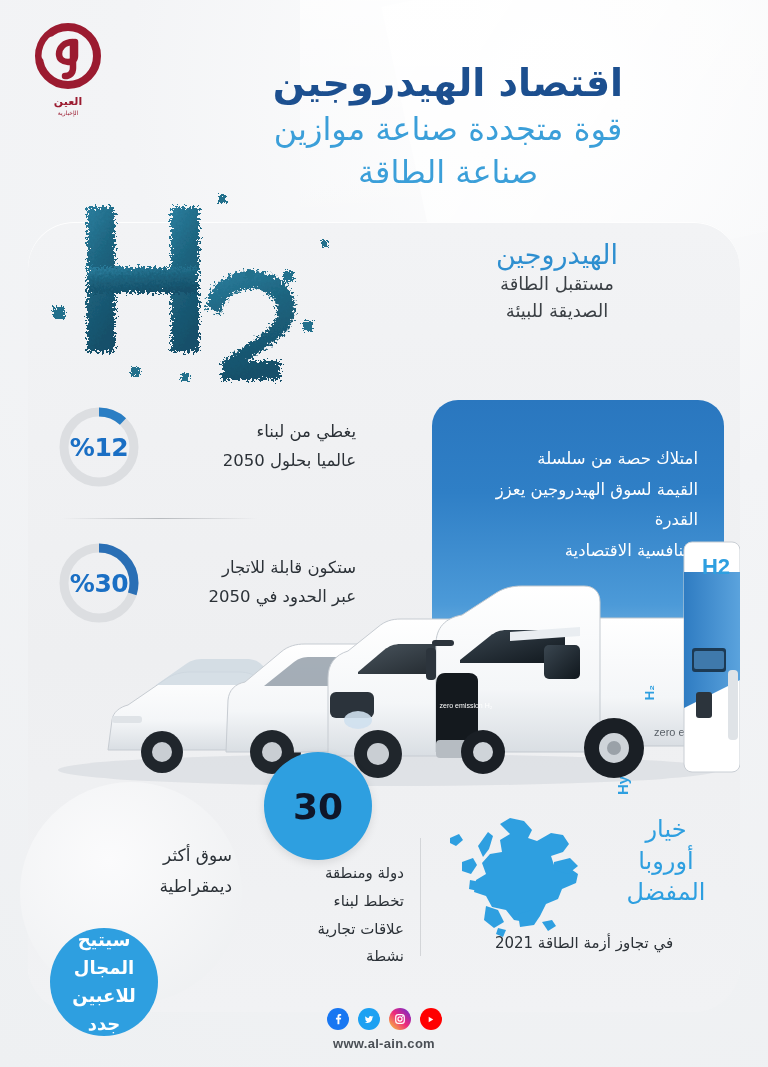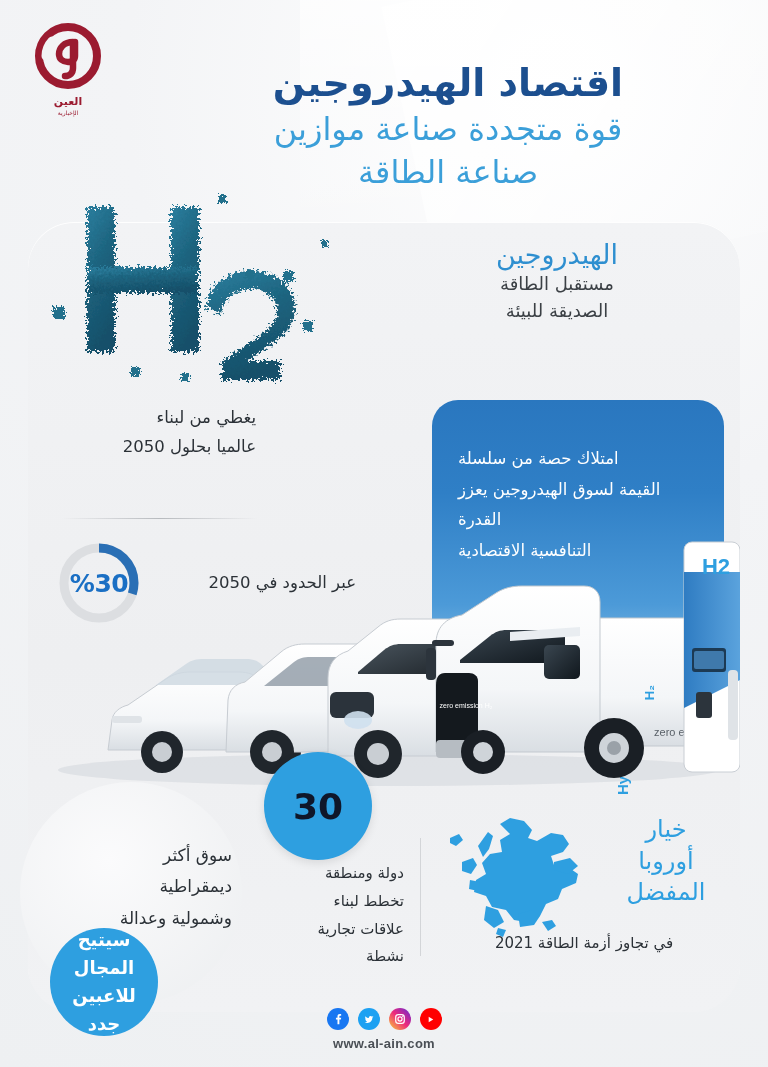--- a/index.html
+++ b/index.html
@@ -54,21 +54,21 @@
     font-size:25px;font-weight:bold;color:#1a6fc4;letter-spacing:-.5px;}
   .stat .txt{font-size:16.5px;color:#2b3137;line-height:1.75;letter-spacing:2.2px;
     text-align:right;width:200px;}
   .divider{position:absolute;left:62px;top:518px;width:196px;height:1px;
     background:linear-gradient(90deg,rgba(160,163,168,0),#b7babe,rgba(160,163,168,0));}
 
   
   .bluecard{position:absolute;top:400px;left:432px;width:292px;height:330px;
     border-radius:26px 26px 0 0;overflow:hidden;
     background:linear-gradient(180deg,#2a77bf 0%,#2f7fc6 28%,#4c9ad8 62%,#9cc8e8 88%,#cfe3f2 100%);}
-  .bluecard .ct{padding:44px 26px 0;text-align:left;color:#fff;font-size:16.5px;line-height:1.85;}
+  .bluecard .ct{padding:44px 26px 0;text-align:right;color:#fff;font-size:16.5px;line-height:1.85;}
 
   
   .scene{position:absolute;top:520px;left:28px;width:712px;height:290px;overflow:hidden;}
 
   
   .badge30{position:absolute;top:752px;left:264px;width:108px;height:108px;border-radius:50%;
     background:#2e9fe0;display:flex;align-items:center;justify-content:center;
     color:#0f172a;font-size:36px;font-weight:bold;box-shadow:0 3px 10px rgba(0,0,0,.10);}
   .b30txt{position:absolute;top:860px;left:232px;width:172px;text-align:right;
     font-size:15px;color:#2b3137;line-height:1.85;letter-spacing:2px;}
@@ -174,26 +174,34 @@
     <div class="hyd-title">الهيدروجين</div>
     <div class="hyd-line">مستقبل الطاقة</div>
     <div class="hyd-line">الصديقة للبيئة</div>
   </div>
 
   <div class="stat" style="top:404px;left:56px;">
     <div class="txt">
       <div>يغطي من لبناء</div>
       <div>عالميا بحلول 2050</div>
     </div>
+    <div class="donut">
+      <svg viewBox="0 0 86 86" width="86" height="86">
+        <circle cx="43" cy="43" r="35" fill="none" stroke="#dcdee1" stroke-width="9"></circle>
+        <circle cx="43" cy="43" r="35" fill="none" stroke="#2a7ec4" stroke-width="9" stroke-dasharray="26.4 219.9" stroke-dashoffset="0" transform="rotate(-90 43 43)"></circle>
+      </svg>
+      <div class="val">%12</div>
+    </div>
   </div>
 
   <div class="divider"></div>
 
   <div class="stat" style="top:540px;left:56px;">
     <div class="txt">
+      <div>ستكون قابلة للاتجار</div>
       <div>عبر الحدود في 2050</div>
     </div>
     <div class="donut">
       <svg viewBox="0 0 86 86" width="86" height="86">
         <circle cx="43" cy="43" r="35" fill="none" stroke="#dcdee1" stroke-width="9"></circle>
         <circle cx="43" cy="43" r="35" fill="none" stroke="#2a6fb5" stroke-width="9" stroke-dasharray="66 219.9" stroke-dashoffset="0" transform="rotate(-90 43 43)"></circle>
       </svg>
       <div class="val">%30</div>
     </div>
   </div>
@@ -306,21 +314,20 @@
     <div>دولة ومنطقة</div>
     <div>تخطط لبناء</div>
     <div>علاقات تجارية</div>
     <div>نشطة</div>
   </div>
 
   <div class="lcircle"></div>
   <div class="ltxt">
     <div>سوق أكثر</div>
     <div>ديمقراطية</div>
-    <div>وشمولية وعدالة</div>
   </div>
   <div class="bluecircle">
     <div>
       <div>سيتيح</div>
       <div>المجال للاعبين</div>
       <div>جدد</div>
     </div>
   </div>
 
   <div class="eu-rule"></div>

